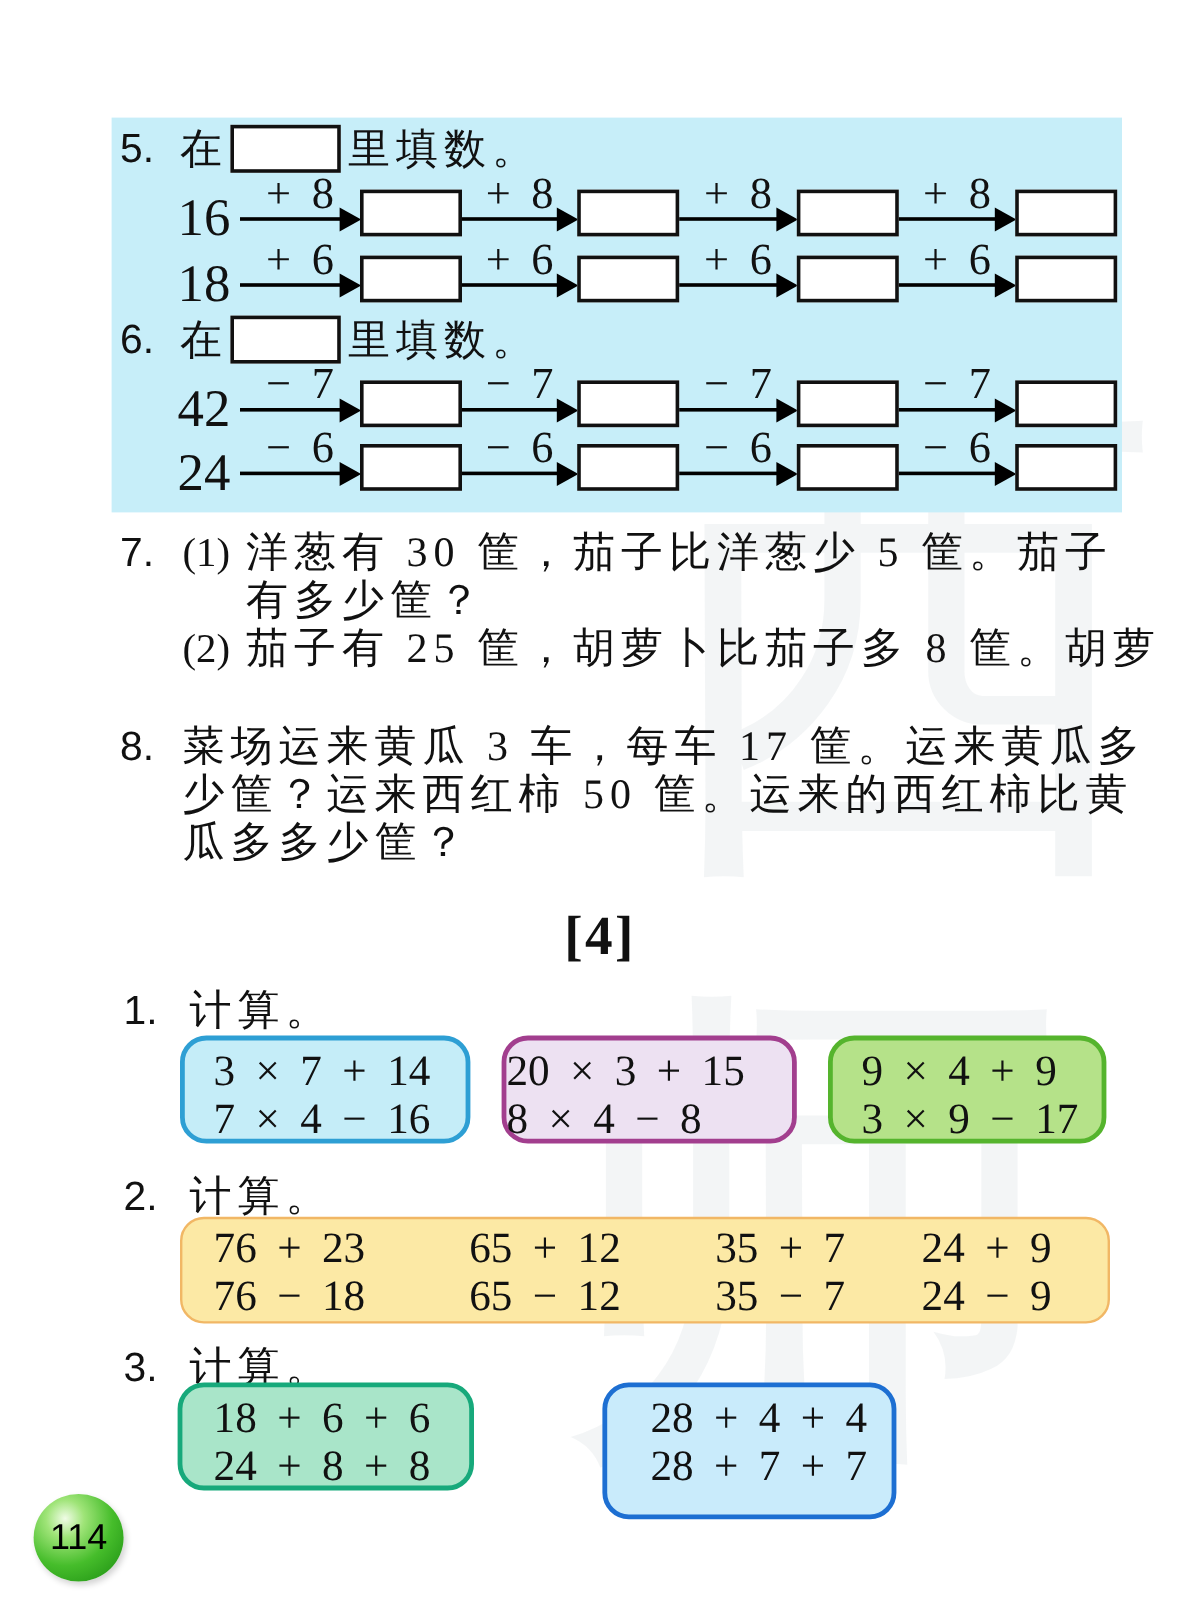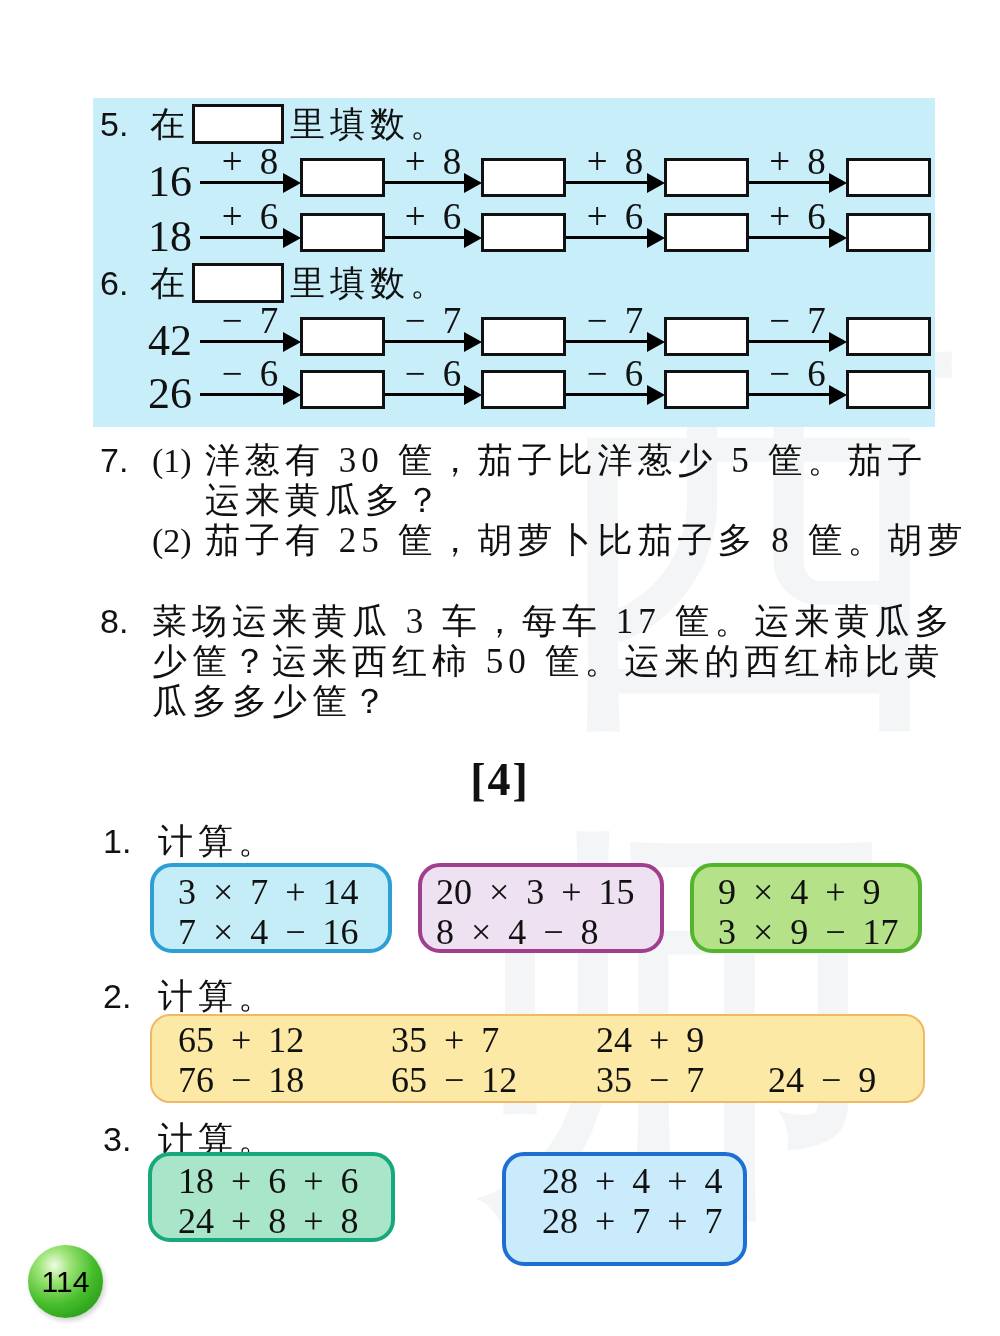--- a/index.html
+++ b/index.html
@@ -38,21 +38,21 @@
 
   
   .sechead{position:absolute;left:0;top:753px;width:100%;text-align:center;
            font-size:46px;font-weight:bold;letter-spacing:2px;}
   .calchead{position:absolute;display:flex;align-items:baseline;height:40px;}
   .calchead .pnum{width:55px;}
 
   .rbox{position:absolute;box-sizing:border-box;border-radius:22px;
         font-size:36px;line-height:40px;word-spacing:8px;padding-top:5px;white-space:nowrap;}
   .c1{left:150px;top:863px;width:242px;height:90px;background:var(--calc1_fill);border:4px solid var(--calc1_border);padding-left:24px;font-family:Liberation Serif, serif;}
-  .c2{left:418px;top:863px;width:246px;height:90px;background:var(--calc2_fill);border:4px solid var(--calc2_border);padding-left:14px;}
+  .c2{left:418px;top:863px;width:246px;height:90px;background:var(--calc2_fill);border:4px solid var(--calc2_border);}
   .c3{left:690px;top:863px;width:232px;height:90px;background:var(--calc3_fill);border:4px solid var(--calc3_border);padding-left:24px;}
 
   .ybox{left:150px;top:1014px;width:775px;height:89px;background:var(--yellow_fill);
         border:2px solid var(--yellow_border);border-radius:20px;padding-top:4px;}
   .yrow{display:grid;grid-template-columns:213px 205px 172px 1fr;padding-left:26px;line-height:40px;}
 
   .m1{left:148px;top:1152px;width:247px;height:90px;background:var(--mint_fill);border:4px solid var(--mint_border);padding-left:26px;}
   .m2{left:502px;top:1152px;width:245px;height:114px;background:var(--blue_fill);border:4px solid var(--blue_border);padding-left:36px;}
 
   
@@ -164,21 +164,21 @@
       <div class="abox" style="left:571px"></div>
       <div class="arrow" style="left:656px;width:97px">
         <span class="op">− 7</span>
         <i class="shaft"></i>
           <i class="head"></i>
       </div>
       <div class="abox" style="left:753px"></div>
     </div>
 
     <div class="chain" style="top:272px">
-      <span class="start">26</span>
+      <span class="start">24</span>
       <div class="arrow" style="left:107px;width:100px">
         <span class="op">− 6</span>
         <i class="shaft"></i>
           <i class="head"></i>
       </div>
       <div class="abox" style="left:207px"></div>
       <div class="arrow" style="left:292px;width:96px">
         <span class="op">− 6</span>
         <i class="shaft"></i>
           <i class="head"></i>
@@ -199,21 +199,21 @@
     </div>
   </section>
 
   <div class="tblock" style="top:437px">
     <div class="tline">
       <span class="pnum">7.</span>
       <span class="plabel">(1)</span>
       <span class="cjk">洋葱有 30 筐，茄子比洋葱少 5 筐。茄子</span>
     </div>
     <div class="tline ind1">
-      <span class="cjk">运来黄瓜多？</span>
+      <span class="cjk">有多少筐？</span>
     </div>
     <div class="tline ind2">
       <span class="plabel">(2)</span>
       <span class="cjk">茄子有 25 筐，胡萝卜比茄子多 8 筐。胡萝</span>
     </div>
   </div>
 
   <div class="tblock" style="top:598px">
     <div class="tline">
       <span class="pnum">8.</span>
@@ -245,20 +245,21 @@
     <div>9 × 4 + 9</div>
     <div>3 × 9 − 17</div>
   </div>
 
   <div class="calchead" style="left:103px;top:973px">
     <span class="pnum">2.</span>
     <span class="cjk">计算。</span>
   </div>
   <div class="rbox ybox">
     <div class="yrow">
+      <span>76 + 23</span>
       <span>65 + 12</span>
       <span>35 + 7</span>
       <span>24 + 9</span>
     </div>
     <div class="yrow">
       <span>76 − 18</span>
       <span>65 − 12</span>
       <span>35 − 7</span>
       <span>24 − 9</span>
     </div>

